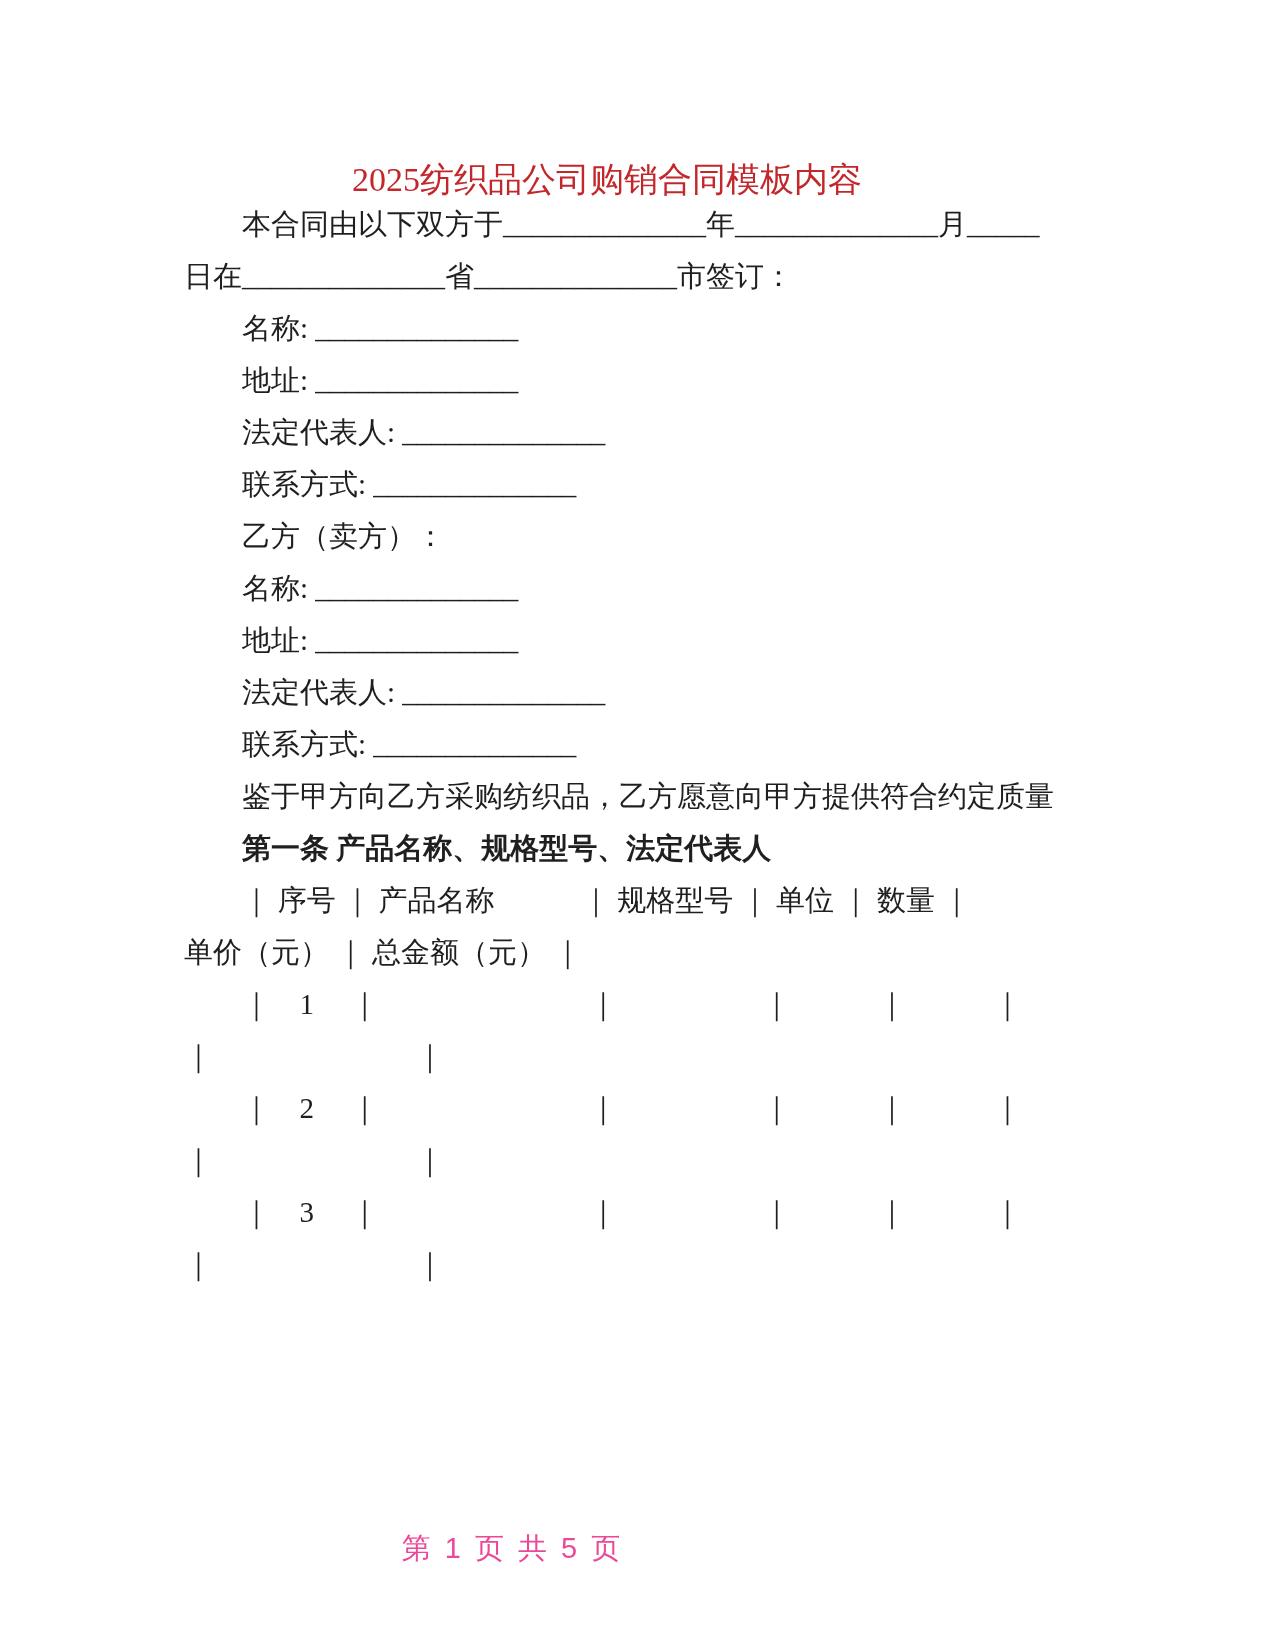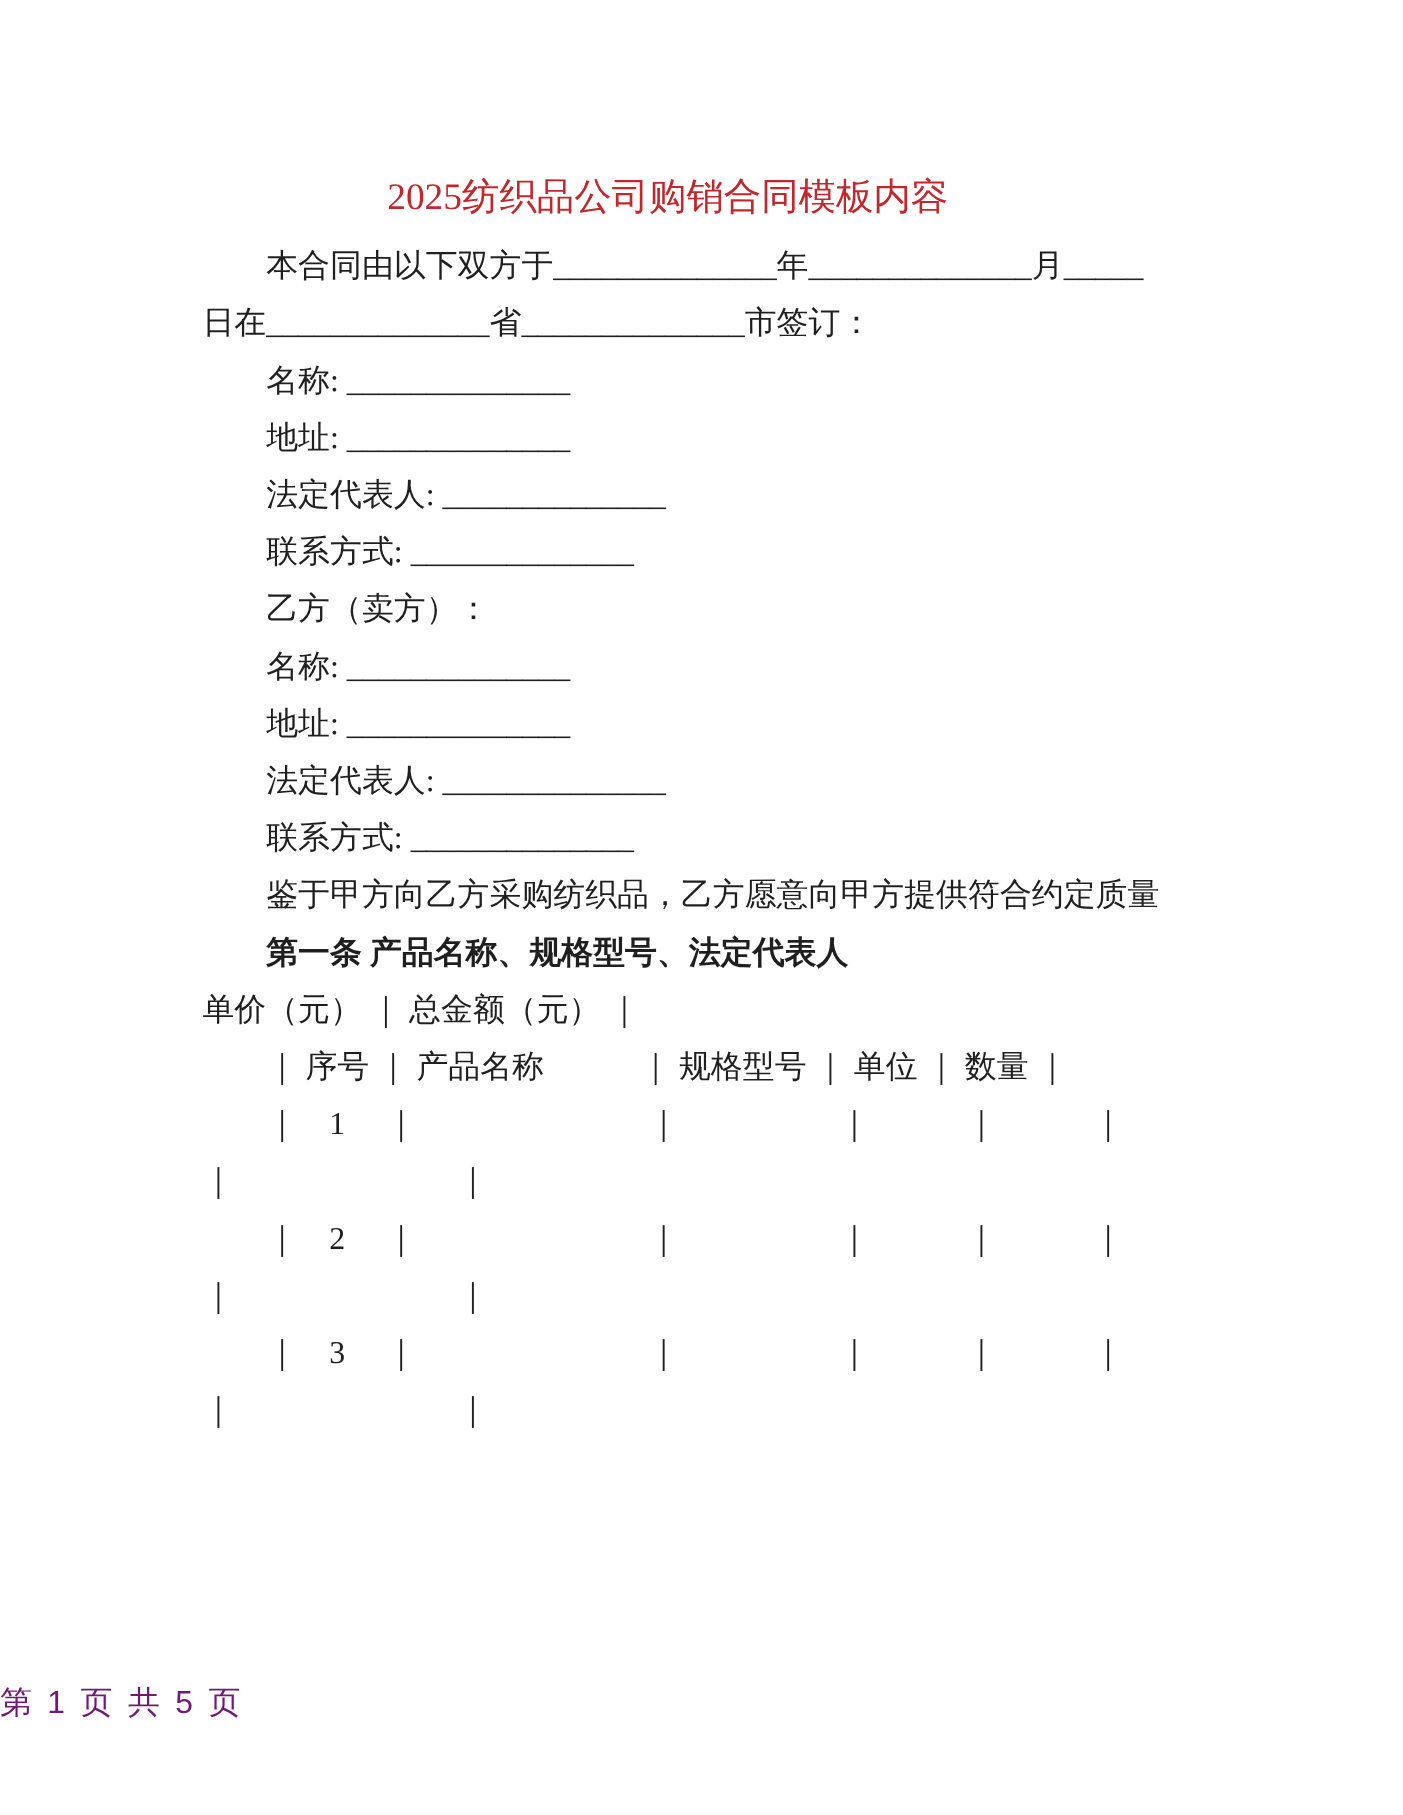--- a/index.html
+++ b/index.html
@@ -24,43 +24,43 @@
     width: 846px;
     text-align: center;
     font-size: 34px;
     line-height: 50px;
     font-weight: 400;
     color: #c2272b;
     white-space: nowrap;
   }
   .content {
     position: absolute;
-    top: 216px;
+    top: 198px;
     left: 184px;
     width: 846px;
   }
   .line {
     height: 52px;
     line-height: 52px;
     font-size: 29px;
     white-space: pre;
     overflow: visible;
   }
   .indent { padding-left: 58px; }
   .bold { font-weight: 700; }
   .page-footer {
     position: absolute;
     top: 1528px;
     left: 0;
     width: 1025px;
-    text-align: left;
+    text-align: center;
     font-family: "Liberation Sans", "DejaVu Sans", sans-serif;
     font-size: 29px;
     font-weight: 300;
-    color: #701a75;
+    color: #ec4899;
     letter-spacing: 3px;
     line-height: 40px;
   }
 </style>
 </head>
 <body>
 
 <div class="page">
 
   <div class="doc-title">2025纺织品公司购销合同模板内容</div>
@@ -72,22 +72,22 @@
     <div class="line indent">地址: ______________</div>
     <div class="line indent">法定代表人: ______________</div>
     <div class="line indent">联系方式: ______________</div>
     <div class="line indent">乙方（卖方）：</div>
     <div class="line indent">名称: ______________</div>
     <div class="line indent">地址: ______________</div>
     <div class="line indent">法定代表人: ______________</div>
     <div class="line indent">联系方式: ______________</div>
     <div class="line indent">鉴于甲方向乙方采购纺织品，乙方愿意向甲方提供符合约定质量</div>
     <div class="line indent bold">第一条 产品名称、规格型号、法定代表人</div>
+    <div class="line indent">｜ 序号 ｜ 产品名称　　　｜ 规格型号 ｜ 单位 ｜ 数量 ｜</div>
     <div class="line">单价（元） ｜ 总金额（元） ｜</div>
-    <div class="line indent">｜ 序号 ｜ 产品名称　　　｜ 规格型号 ｜ 单位 ｜ 数量 ｜</div>
     <div class="line indent">｜　1　 ｜　　　　　　　 ｜　　　　　｜　　　｜　　　｜</div>
     <div class="line">｜　　　　　　　｜</div>
     <div class="line indent">｜　2　 ｜　　　　　　　 ｜　　　　　｜　　　｜　　　｜</div>
     <div class="line">｜　　　　　　　｜</div>
     <div class="line indent">｜　3　 ｜　　　　　　　 ｜　　　　　｜　　　｜　　　｜</div>
     <div class="line">｜　　　　　　　｜</div>
   </div>
 
   <div class="page-footer">第 1 页 共 5 页</div>
 

